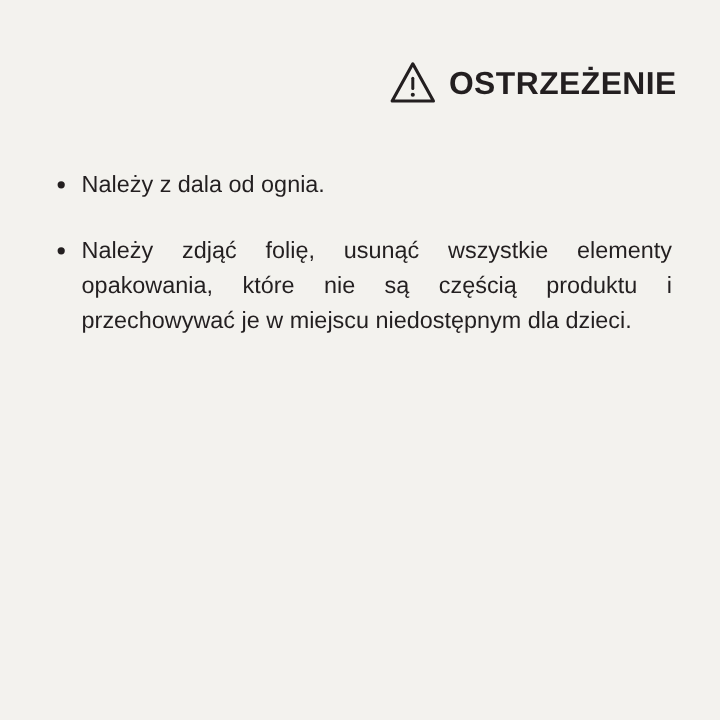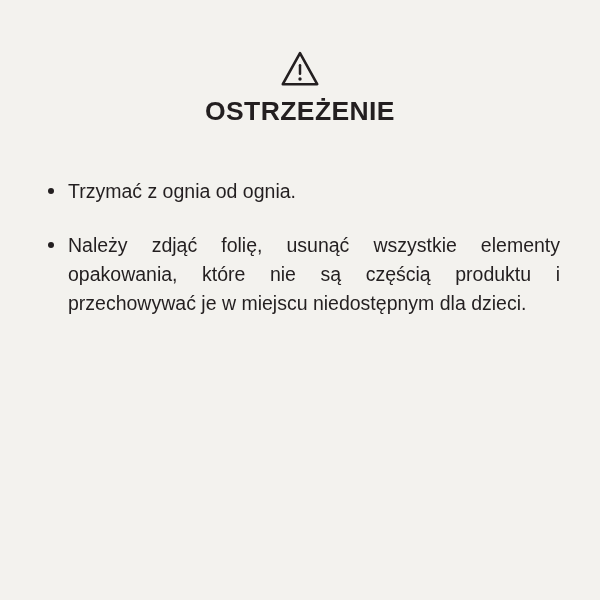--- a/index.html
+++ b/index.html
@@ -18,24 +18,23 @@
     width: 600px;
     height: 600px;
     box-sizing: border-box;
     padding: 44px 36px 0 36px;
     display: flex;
     flex-direction: column;
   }
   .warning-header {
     display: flex;
     align-items: center;
-    justify-content: flex-start;
+    justify-content: flex-end;
     gap: 10px;
     margin-top: 6px;
-    flex-direction: column;
   }
   .warning-icon {
     display: block;
     width: 40px;
     height: 38px;
     flex: 0 0 auto;
   }
   .warning-title {
     font-size: 26.5px;
     font-weight: bold;
@@ -84,17 +83,17 @@
       <svg viewBox="0 0 40 38" width="40" height="38" aria-hidden="true">
         <path d="M20 3.2 L37.2 34.2 H2.8 Z" fill="none" stroke="#231f20" stroke-width="2.6" stroke-linejoin="round"></path>
         <rect x="18.75" y="14" width="2.5" height="11" rx="1.25" fill="#231f20"></rect>
         <circle cx="20" cy="29" r="1.7" fill="#231f20"></circle>
       </svg>
     </span>
     <span class="warning-title">OSTRZEŻENIE</span>
   </div>
 
   <ul class="list">
-    <li class="list-item">Trzymać z ognia od ognia.</li>
+    <li class="list-item">Należy z dala od ognia.</li>
     <li class="list-item">Należy zdjąć folię, usunąć wszystkie elementy opakowania, które nie są częścią produktu i przechowywać je w miejscu niedostępnym dla dzieci.</li>
   </ul>
 
 </div>
 
 </body></html>

